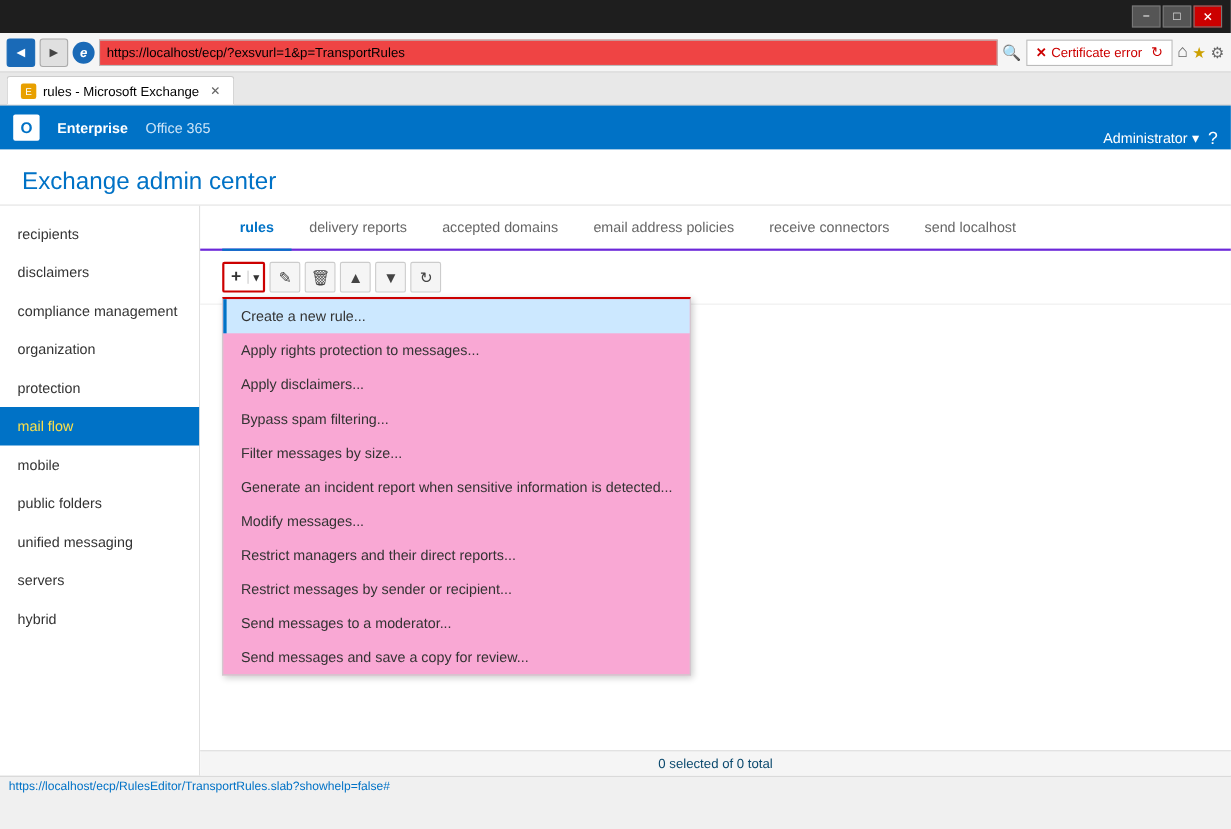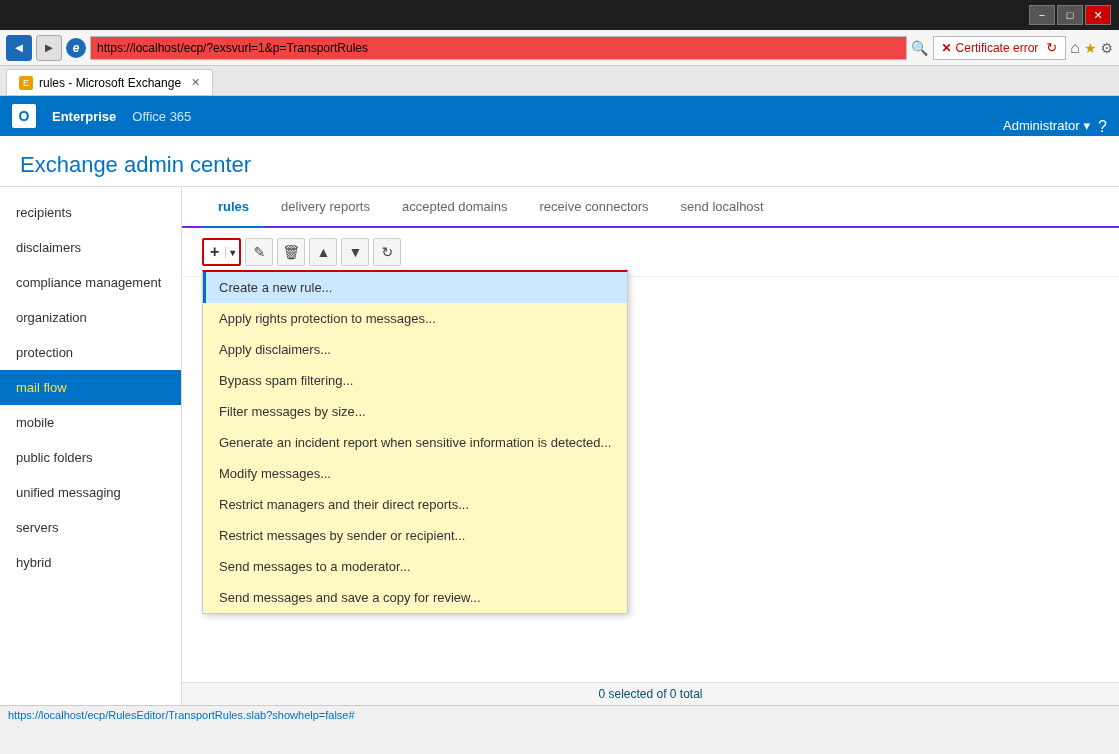--- a/index.html
+++ b/index.html
@@ -55,21 +55,21 @@
     .tab-item.active { color: #0072c6; font-weight: 600; border-bottom: 2px solid #0072c6; margin-bottom: -2px; }
 
     
     .toolbar { display: flex; align-items: center; gap: 4px; padding: 10px 20px; border-bottom: 1px solid #eee; position: relative; }
     .tool-btn { width: 28px; height: 28px; border: 1px solid #ccc; background: #f5f5f5; display: flex; align-items: center; justify-content: center; cursor: pointer; font-size: 14px; color: #444; border-radius: 2px; }
     .tool-btn.add-btn { border: 2px solid #c00; background: #fff; font-weight: bold; color: #333; display: flex; gap: 0; padding: 0; overflow: hidden; }
     .add-plus { padding: 0 6px; font-size: 16px; }
     .add-chevron { border-left: 1px solid #ccc; padding: 0 4px; font-size: 10px; }
 
     
-    .dropdown-overlay { position: absolute; top: 42px; left: 20px; background: #fef9c3; border: 1px solid #ccc; border-top: 2px solid #c00; z-index: 100; min-width: 420px; box-shadow: 2px 2px 6px rgba(0,0,0,0.2); }
+    .dropdown-overlay { position: absolute; top: 42px; left: 20px; background: #f9a8d4; border: 1px solid #ccc; border-top: 2px solid #c00; z-index: 100; min-width: 420px; box-shadow: 2px 2px 6px rgba(0,0,0,0.2); }
     .dropdown-item { padding: 8px 16px; cursor: pointer; font-size: 13px; color: #333; }
     .dropdown-item:first-child { background: #cce8ff; border-left: 3px solid #0072c6; padding-left: 13px; }
     .dropdown-item.highlighted { background: #cce8ff; }
 
     
     .status-bar { background: #f5f5f5; border-top: 1px solid #ddd; padding: 4px 20px; font-size: 12px; color: #0c4a6e; text-align: center; }
 
     
     .url-bar { background: #f0f0f0; border-top: 1px solid #ccc; padding: 3px 8px; font-size: 11px; color: #0072c6; }
   </style>
@@ -141,20 +141,21 @@
     <div class="sidebar-item">servers</div>
     <div class="sidebar-item">hybrid</div>
   </div>
 
   <div class="content">
 
     <div class="tab-nav">
       <div class="tab-item active">rules</div>
       <div class="tab-item">delivery reports</div>
       <div class="tab-item">accepted domains</div>
+      <div class="tab-item">email address policies</div>
       <div class="tab-item">receive connectors</div>
       <div class="tab-item">send localhost</div>
     </div>
 
     <div class="toolbar">
       <div class="tool-btn add-btn" style="width:auto;border:2px solid #c00;">
         <span class="add-plus">+</span>
         <span class="add-chevron">▾</span>
       </div>
       <div class="tool-btn" title="Edit">

